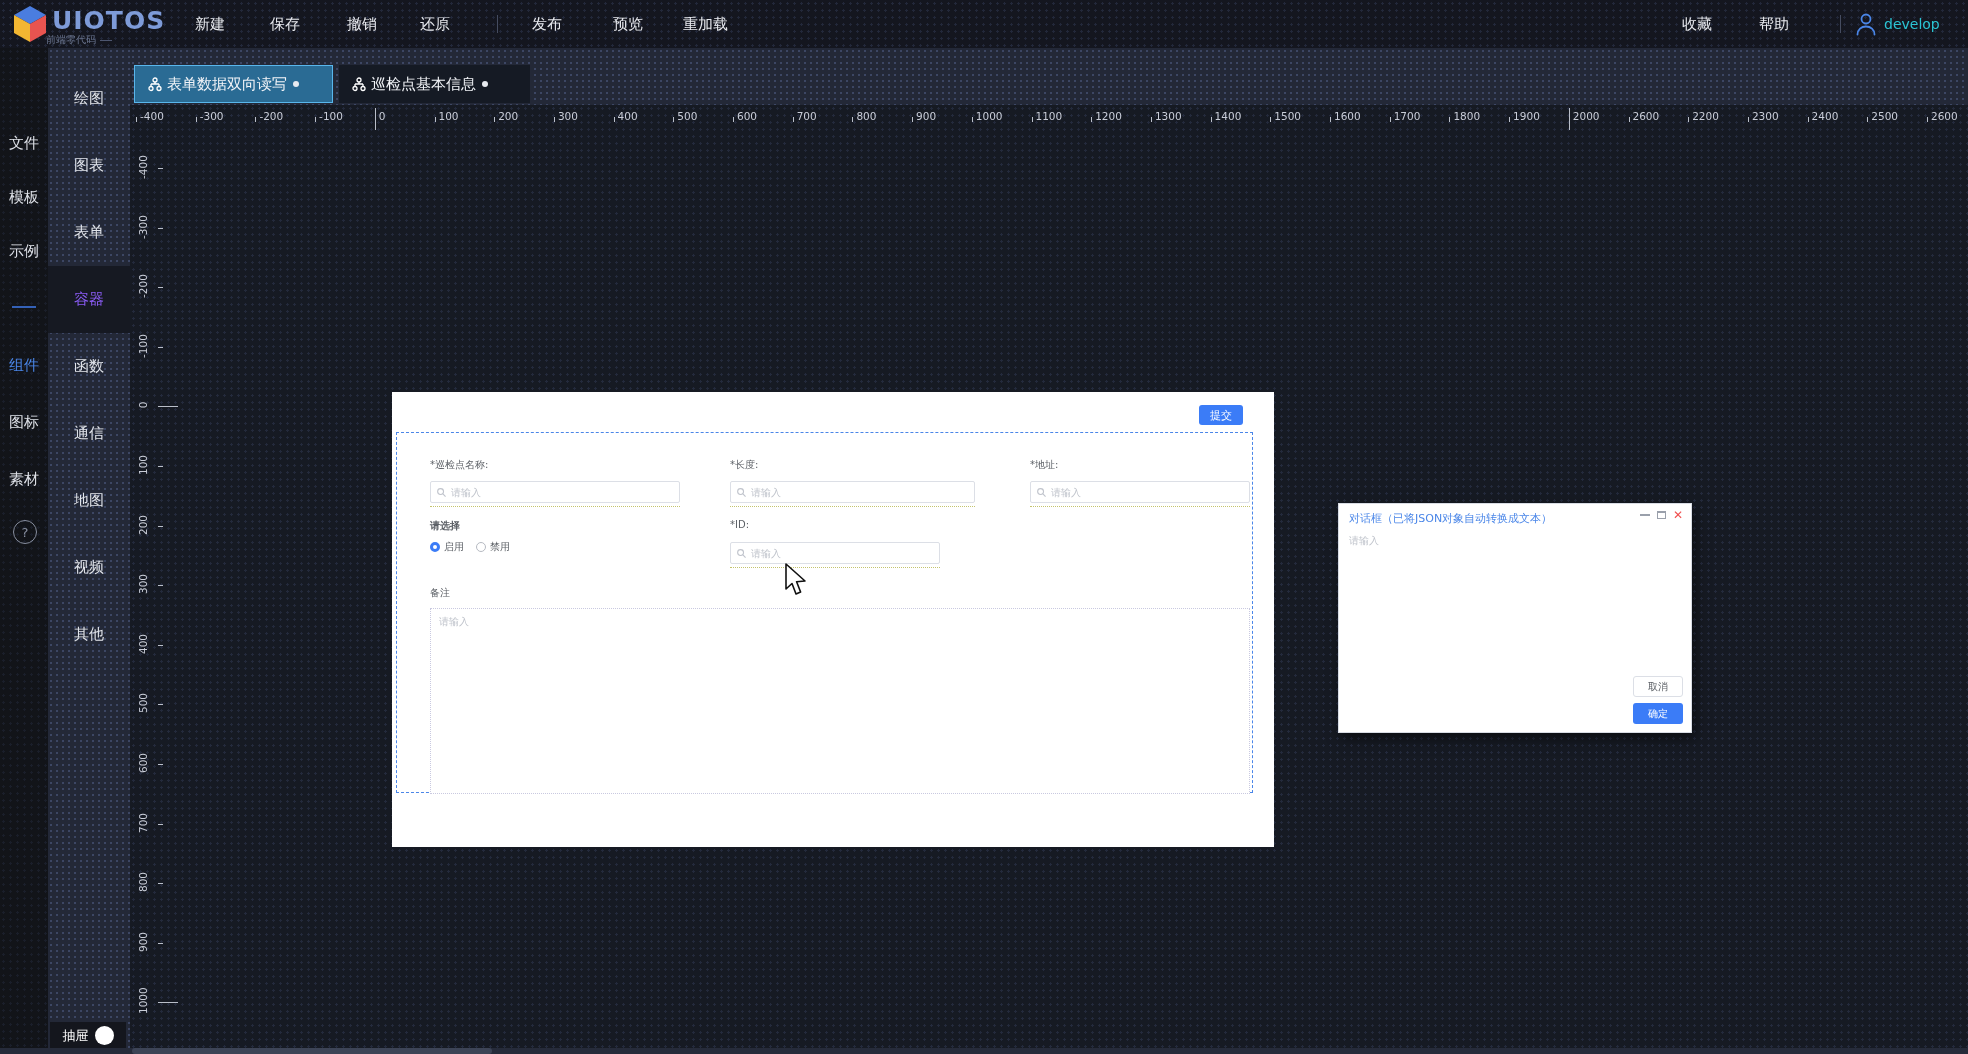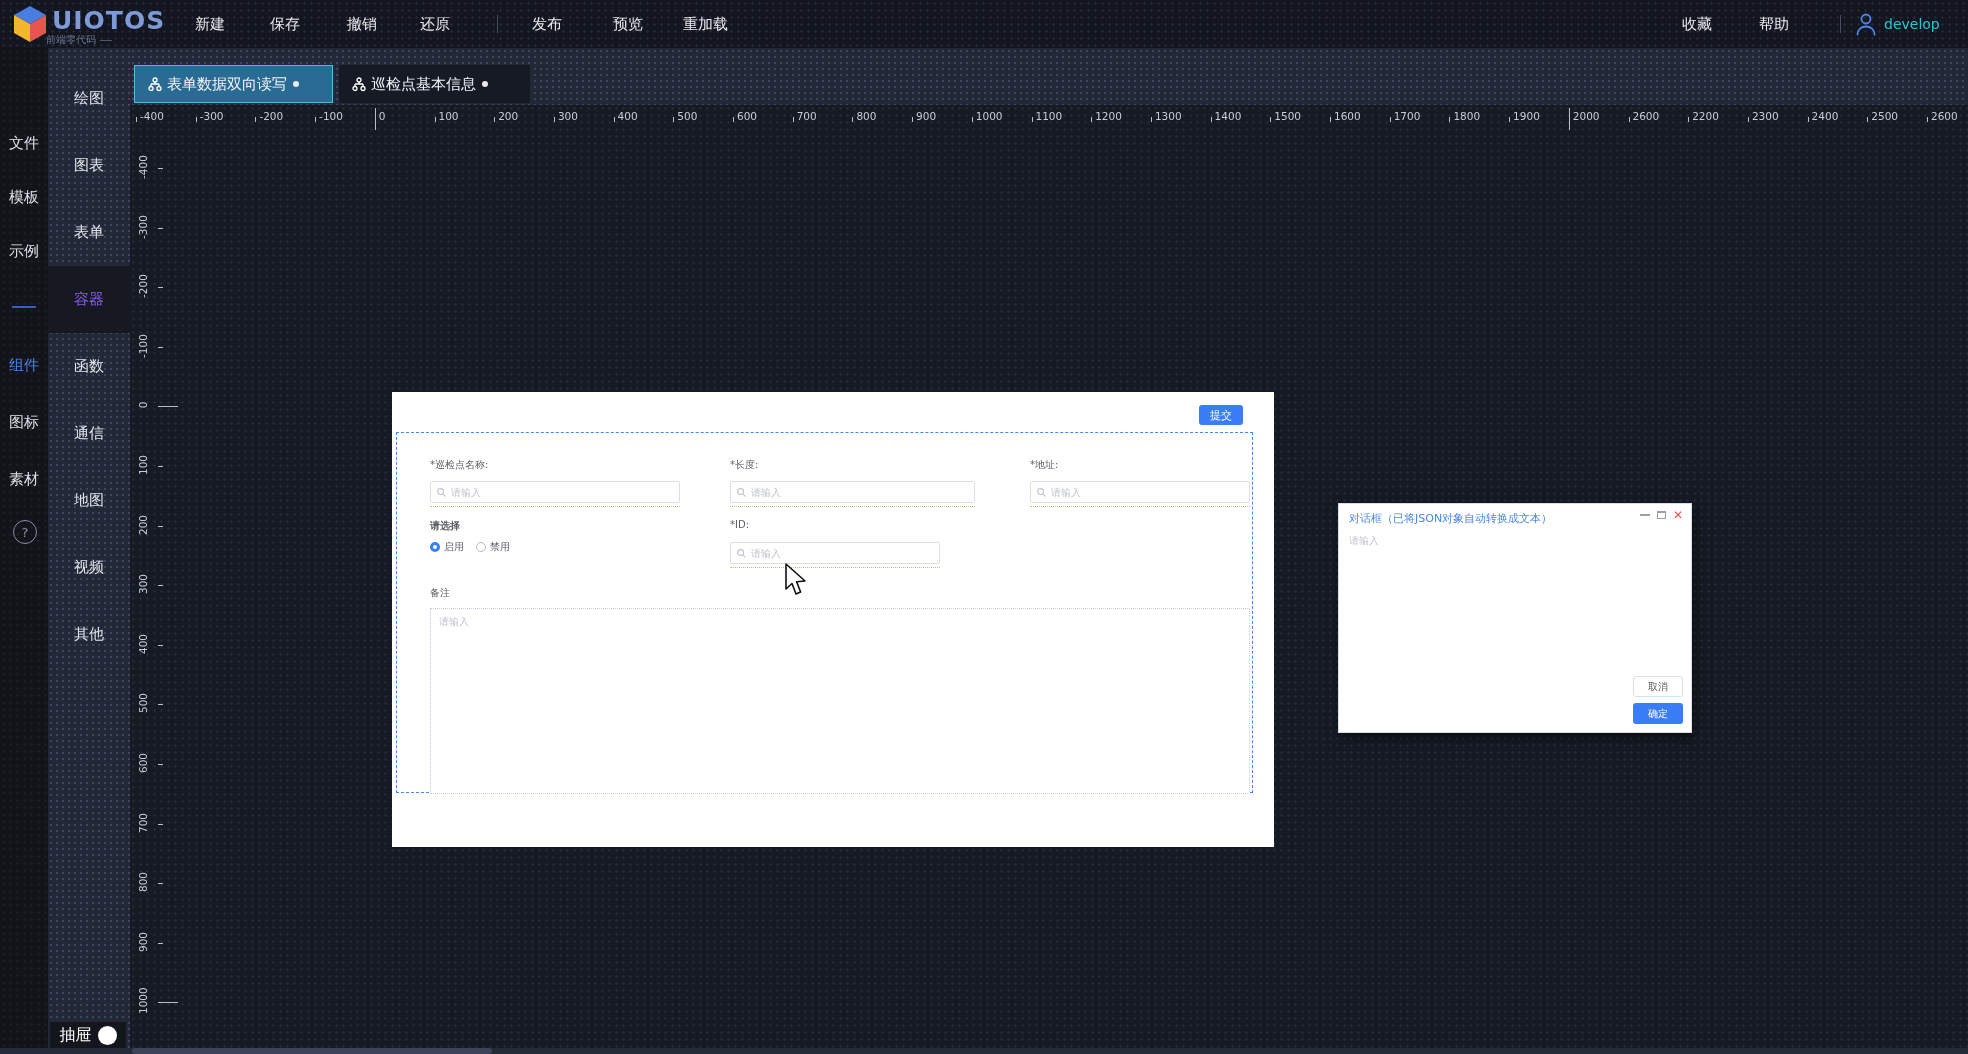--- a/index.html
+++ b/index.html
@@ -36,21 +36,21 @@
     color:#dfe2e9;font-size:15px;cursor:pointer;}
   .sb1-item.active{color:#4a86e8;}
   .sb1-divider{position:absolute;left:12px;width:24px;height:2px;background:#3b6fd4;opacity:.85;}
   .sb1-help{position:absolute;left:13px;width:22px;height:22px;border:1.5px solid #878e9f;border-radius:50%;
     color:#878e9f;font-size:13px;display:flex;align-items:center;justify-content:center;cursor:pointer;}
   .sidebar2{position:absolute;left:48px;top:48px;width:82px;height:1006px;z-index:20;}
   .sb2-item{position:absolute;left:0;width:82px;height:67px;display:flex;align-items:center;justify-content:center;
     color:#e3e6ec;font-size:15px;cursor:pointer;}
   .sb2-item.active{background:#161922;color:#8b5cf6;}
   .drawer-toggle{position:absolute;left:2px;bottom:5px;width:76px;height:27px;background:#14161d;
-    display:flex;align-items:center;justify-content:center;gap:6px;color:#fff;font-size:16px;cursor:pointer;z-index:25;}
+    display:flex;align-items:center;justify-content:center;gap:6px;color:#fff;font-size:13px;cursor:pointer;z-index:25;}
   .drawer-knob{width:19px;height:19px;border-radius:50%;background:#fff;}
 
   
   .tabstrip{position:absolute;left:130px;top:48px;width:1838px;height:57px;z-index:15;}
   .tab{position:absolute;top:17px;height:38px;display:flex;align-items:center;gap:4px;padding:0 10px 0 12px;
     box-sizing:border-box;color:#f2f4f8;font-size:15px;cursor:pointer;background:#151a24;}
   .tab.active{background:#2a6b94;border:1px solid #59b7ec;}
   .tab .dot{width:6px;height:6px;border-radius:50%;background:#e8eaf0;margin-left:2px;}
 
   

